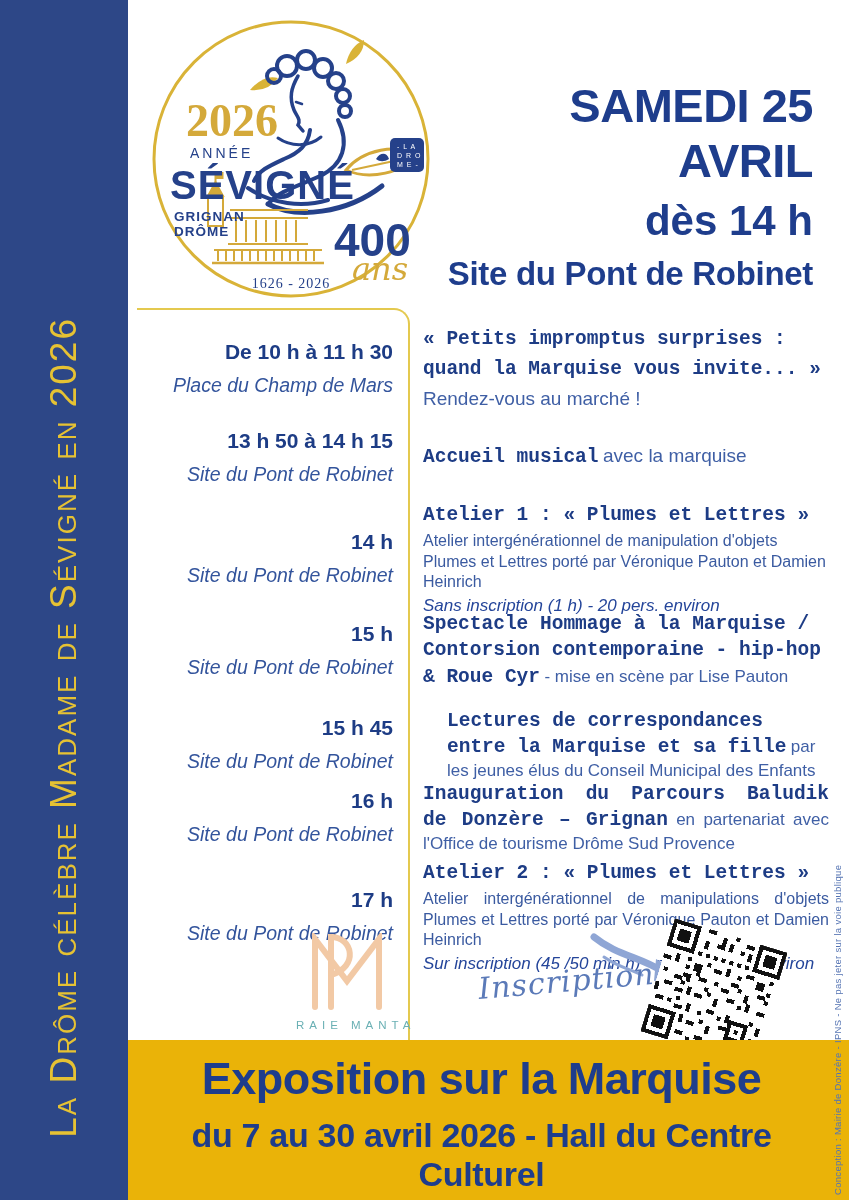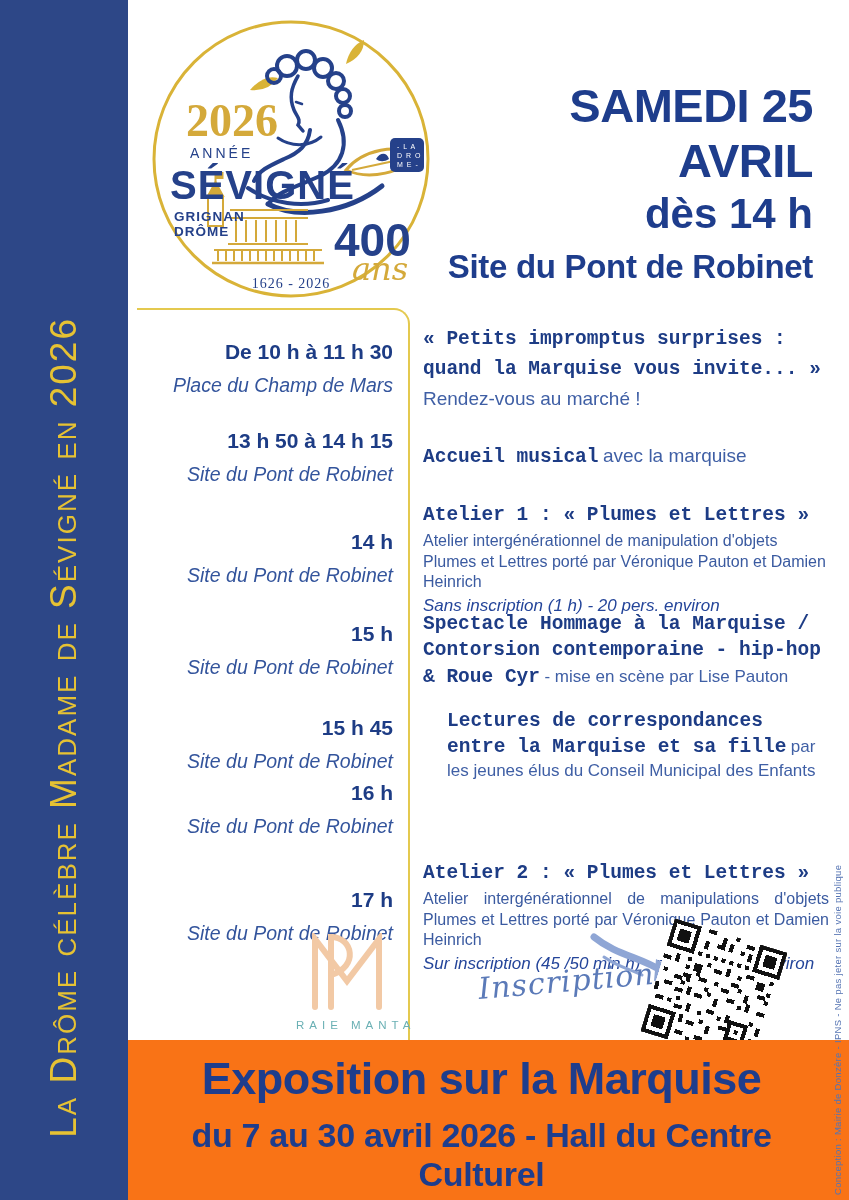--- a/index.html
+++ b/index.html
@@ -9,21 +9,21 @@
   
   .sidebar { position:absolute; left:0; top:0; width:128px; height:1200px; background:#2d4787; }
   .sidebar-text-wrap { position:absolute; left:0; top:250px; width:128px; height:955px;
     display:flex; align-items:center; justify-content:center; }
   .sidebar-text { writing-mode:vertical-rl; transform:rotate(180deg);
     font-variant:small-caps; color:#e6c233; font-size:37px; letter-spacing:2px; white-space:nowrap; }
 
   
   .header-title { position:absolute; left:430px; right:36px; top:78px; text-align:right; color:#1e3d8c; font-weight:bold; }
   .hl1 { font-size:47px; letter-spacing:-0.5px; }
-  .hl2 { font-size:42px; margin-top:2px; }
+  .hl2 { font-size:42px; margin-top:9px; }
   .hl3 { font-size:33px; margin-top:10px; letter-spacing:-0.3px; }
 
   
   .logo-wrap { position:absolute; left:150px; top:18px; width:282px; height:282px; }
 
   
   .gold-frame { position:absolute; left:137px; top:308px; width:273px; height:732px;
     border-top:2px solid #e4c94f; border-right:2px solid #e4c94f; border-top-right-radius:16px; }
 
   
@@ -47,21 +47,21 @@
   .rm-brand { margin-top:4px; color:#6ab0b4; font-size:11.5px; letter-spacing:5px; white-space:nowrap; }
 
   
   .inscription { position:absolute; left:478px; top:962px; width:210px;
     font-family:"DejaVu Serif", serif; font-style:italic; font-size:30px; color:#5b7ab8;
     transform:rotate(-5deg); letter-spacing:1px; white-space:nowrap; }
   .arrow-wrap { position:absolute; left:588px; top:933px; width:105px; height:62px; }
   .qr-wrap { position:absolute; left:655px; top:933px; width:118px; height:118px; transform:rotate(17deg); }
 
   
-  .banner { position:absolute; left:128px; right:0; top:1040px; bottom:0; background:#f97316;
+  .banner { position:absolute; left:128px; right:0; top:1040px; bottom:0; background:#eab308;
     text-align:center; color:#1e3d8c; font-weight:bold; padding-right:14px; }
   .banner-title { font-size:45px; margin-top:13px; letter-spacing:-0.5px; }
   .banner-line  { font-size:34px; margin-top:11px; letter-spacing:-0.3px; }
   .banner-line2 { margin-top:9px; }
 
   
   .credits { position:absolute; right:6px; top:905px; height:290px;
     writing-mode:vertical-rl; transform:rotate(180deg);
     font-size:9.5px; color:#5574b3; letter-spacing:0.3px; white-space:nowrap; }
 </style>
@@ -199,20 +199,24 @@
       <span class="t-title">Lectures de correspondances entre la Marquise et sa fille</span>
       <span class="t-tail">par les jeunes élus du Conseil Municipal des Enfants</span>
     </div>
   </div>
 
   <div class="row r6">
     <div class="cell-time">
       <div class="time">16 h</div>
       <div class="place">Site du Pont de Robinet</div>
     </div>
+    <div class="cell-desc just">
+      <span class="t-title">Inauguration du Parcours Baludik de Donzère – Grignan</span>
+      <span class="t-tail">en partenariat avec l'Office de tourisme Drôme Sud Provence</span>
+    </div>
   </div>
 
   <div class="row r7">
     <div class="cell-time">
       <div class="time">17 h</div>
       <div class="place">Site du Pont de Robinet</div>
     </div>
     <div class="cell-desc">
       <div class="t-title">Atelier 2 : « Plumes et Lettres »</div>
       <div class="t-detail just">Atelier intergénérationnel de manipulations d'objets Plumes et Lettres porté par Véronique Pauton et Damien Heinrich</div>

